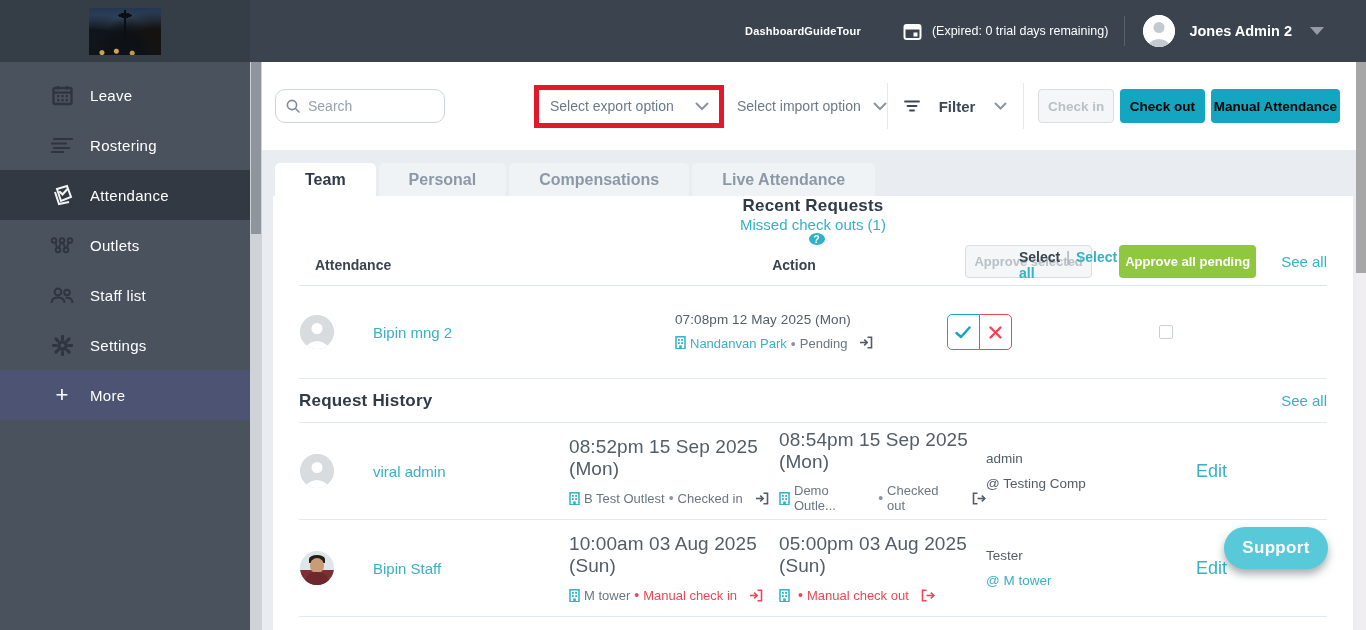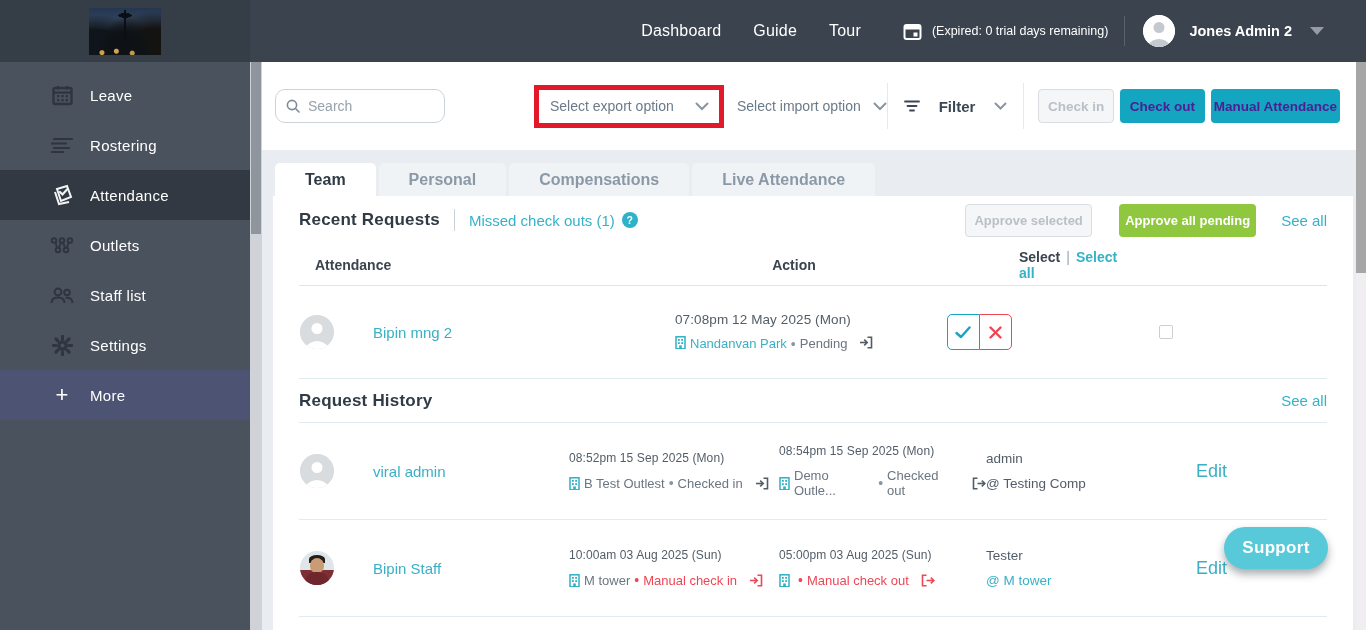--- a/index.html
+++ b/index.html
@@ -4,21 +4,21 @@
 <style>
   * { margin:0; padding:0; box-sizing:border-box; }
   html,body { width:1366px; height:630px; overflow:hidden; }
   body { font-family:"Liberation Sans", sans-serif; background:#e9edf1; }
   .app { position:relative; width:1366px; height:630px; overflow:hidden; }
 
   
   .navbar { position:absolute; left:0; top:0; width:1366px; height:62px;
             background:var(--navbar_bg,#3b434e); display:flex; align-items:center;
             justify-content:flex-end; padding-right:42px; color:#fff; z-index:2; }
-  .nav-link { font-size:16px; font-weight:400; margin-left:32px; cursor:pointer; letter-spacing:.2px; }
+  .nav-link { font-size:11px; font-weight:700; cursor:pointer; letter-spacing:.2px; }
   .trial-wrap { display:flex; align-items:center; margin-left:42px; }
   .trial-text { font-size:12.5px; margin-left:10px; font-weight:400; }
   .nav-divider { width:1px; height:30px; background:#59626c; margin:0 18px 0 16px; }
   .nav-avatar { width:32px; height:32px; border-radius:50%; background:#fff; overflow:hidden; flex:none; }
   .nav-user { font-size:14.5px; font-weight:700; margin-left:14px; }
   .nav-caret { margin-left:18px; width:0; height:0; border-left:7px solid transparent;
                border-right:7px solid transparent; border-top:8px solid #959ca6; }
 
   
   .sidebar { position:absolute; left:0; top:0; width:250px; height:630px;
@@ -68,35 +68,35 @@
   .select-label { font-size:14px; color:#6b7a89; }
   .import-box { margin-left:13px; display:flex; align-items:center; gap:12px; cursor:pointer; flex:none; }
   .tb-spacer { flex:1; }
   .tb-divider { width:1px; height:46px; background:#e4e9ec; }
   .filter-group { display:flex; align-items:center; padding:0 16px; gap:19px; cursor:pointer;text-align:right; }
   .filter-label { font-size:15px; font-weight:700; color:#3b4754; }
   .btn { height:34px; border-radius:4px; font-size:13.5px; font-weight:700;
          display:flex; align-items:center; justify-content:center; cursor:pointer;
          font-family:inherit; border:none; }
   .btn.disabled { background:#f5f6f7; border:1px solid #d9dde1; color:#b9c0c7; cursor:default; }
-  .btn.teal { background:var(--accent_teal,#14a5c0); color:#4c1d95; }
+  .btn.teal { background:var(--accent_teal,#14a5c0); color:#000000; }
   .btn-checkin { width:82px; margin-left:14px; }
   .btn-checkout { width:92px; margin-left:6px; }
   .btn-manual { width:140px; margin-left:6px; }
 
   
   .tabsbar { position:absolute; left:275px; top:163px; display:flex; gap:3px; z-index:1; }
   .tab { height:33px; padding:0 30px; display:flex; align-items:center; font-size:16px;
          font-weight:700; border-radius:5px 5px 0 0; background:#f0f3f6; color:#8b99a7; cursor:pointer; }
   .tab.active { background:#fff; color:#2f3a45; }
 
   
   .card { position:absolute; left:273px; top:196px; width:1080px; height:434px;
           background:#fff; padding:0 26px; z-index:1; }
-  .section-head { height:48px; display:flex; align-items:center; }
+  .section-head { height:48px; display:flex; align-items:center;flex-direction:column; }
   .section-title { font-size:17px; font-weight:700; color:#303b46; letter-spacing:.2px; }
   .vsep { width:1px; height:22px; background:#c9d2d8; margin:0 14px; }
   .teal-link { color:var(--link_teal,#35b2c8); font-size:15px; cursor:pointer; }
   .q-icon { width:16px; height:16px; border-radius:50%; background:#2db2c8; color:#fff;
             font-size:10.5px; font-weight:700; display:flex; align-items:center;
             justify-content:center; margin-left:7px; cursor:pointer; }
   .head-right { margin-left:auto; display:flex; align-items:center; }
   .btn-approve-sel { width:127px; height:33px; font-size:13px; }
   .btn-approve-all { width:137px; height:33px; margin-left:27px; background:var(--green,#8fc73e); color:#fff; font-size:13px; }
   .see-all { margin-left:25px; }
@@ -128,21 +128,21 @@
              justify-content:center; cursor:pointer; }
   .act-approve { border:1.5px solid var(--accent_teal,#14a5c0); border-radius:5px 0 0 5px; }
   .act-reject { border:1.5px solid var(--danger_red,#ef4656); border-radius:0 5px 5px 0; margin-left:-1px; }
   .selcell { padding-left:130px; }
   .checkbox { width:14px; height:14px; border:1.5px solid #c9cfd5; border-radius:2px;
               background:#fff; display:block; cursor:pointer; }
   .hr { border:none; border-top:1px solid #e0ebef; }
 
   .rh-head { height:44px; display:flex; align-items:center; border-bottom:1px solid #e0ebef; }
   .rh-row { height:96px; display:grid; grid-template-columns:270px 210px 207px 185px 1fr; align-items:center; }
-  .cell-lines .l1 { font-size:12px; color:#525d68; margin-bottom:10px; letter-spacing:.1px; }
+  .cell-lines .l1 { font-size:19px; color:#525d68; margin-bottom:10px; letter-spacing:.1px; }
   .cell-lines .l2 { font-size:13px; color:#6b7681; display:flex; align-items:center; gap:4px; }
   .by-l1 { font-size:13.5px; color:#525d68; margin-bottom:10px; }
   .by-l2 { font-size:13.5px; color:#525d68; }
   .by-l2.teal { color:#3ab0c5; }
   .edit-cell { padding-left:25px; }
   .edit-link { font-size:18px; color:#3ab0c5; cursor:pointer; }
 
   
   .avatar.photo { background:linear-gradient(180deg,#dfe6ea 0 55%, #7e2f35 55% 100%); position:relative; }
   .avatar.photo .face { position:absolute; left:10px; top:7px; width:14px; height:15px;

